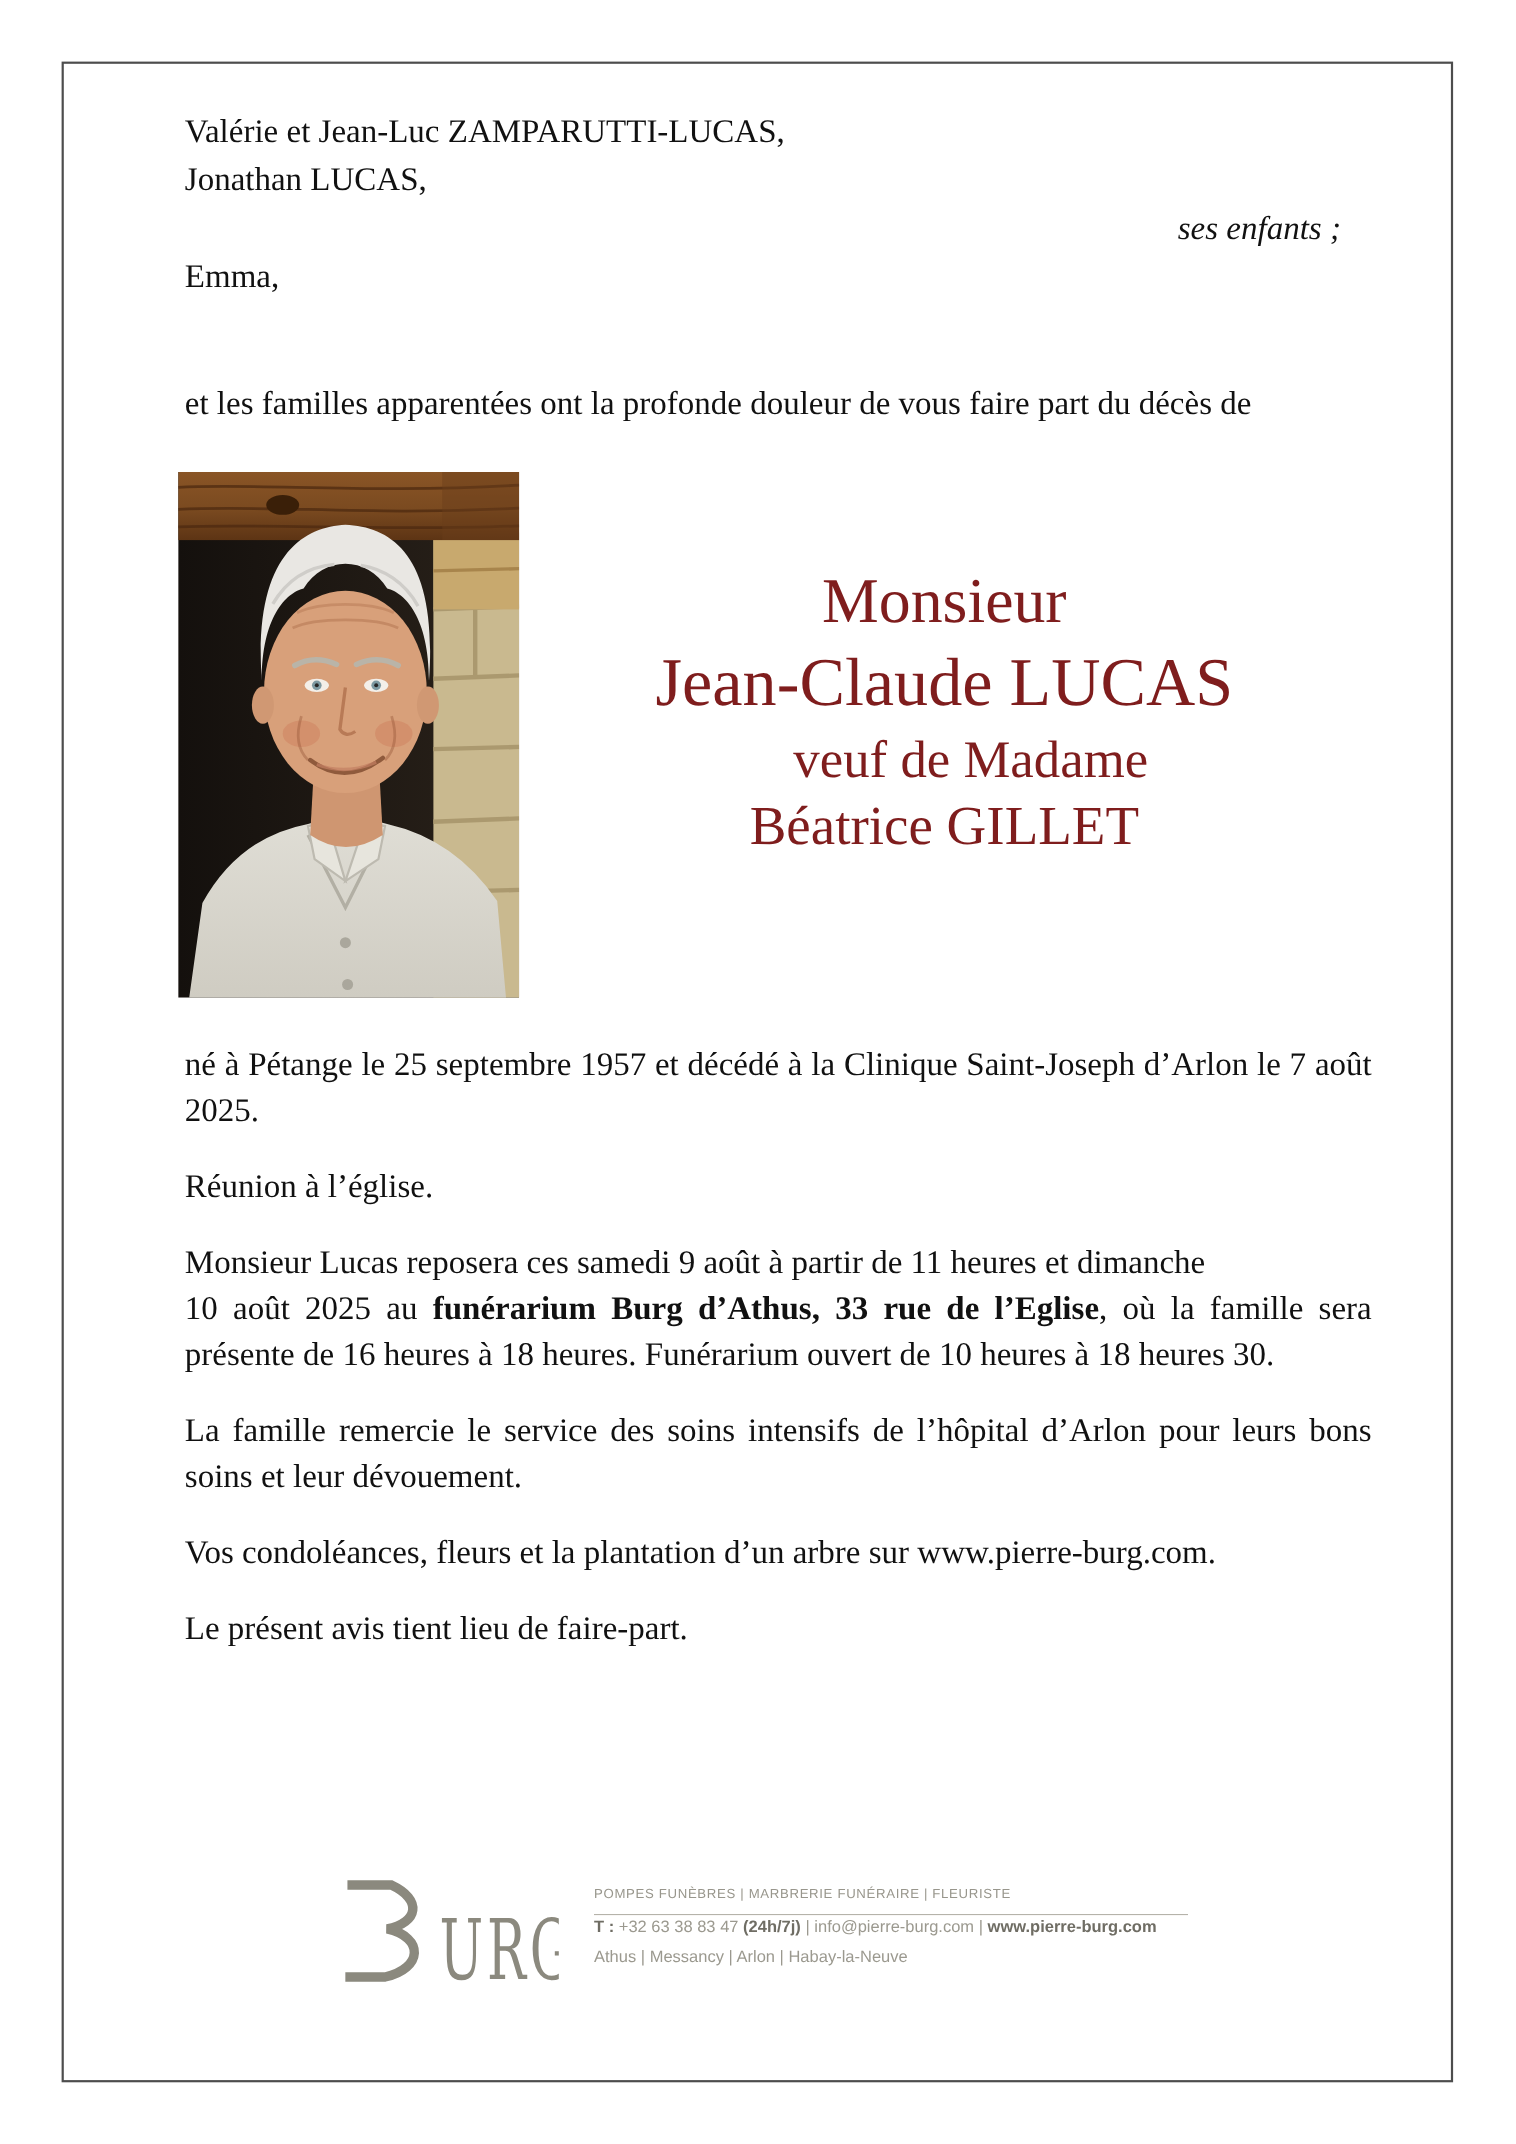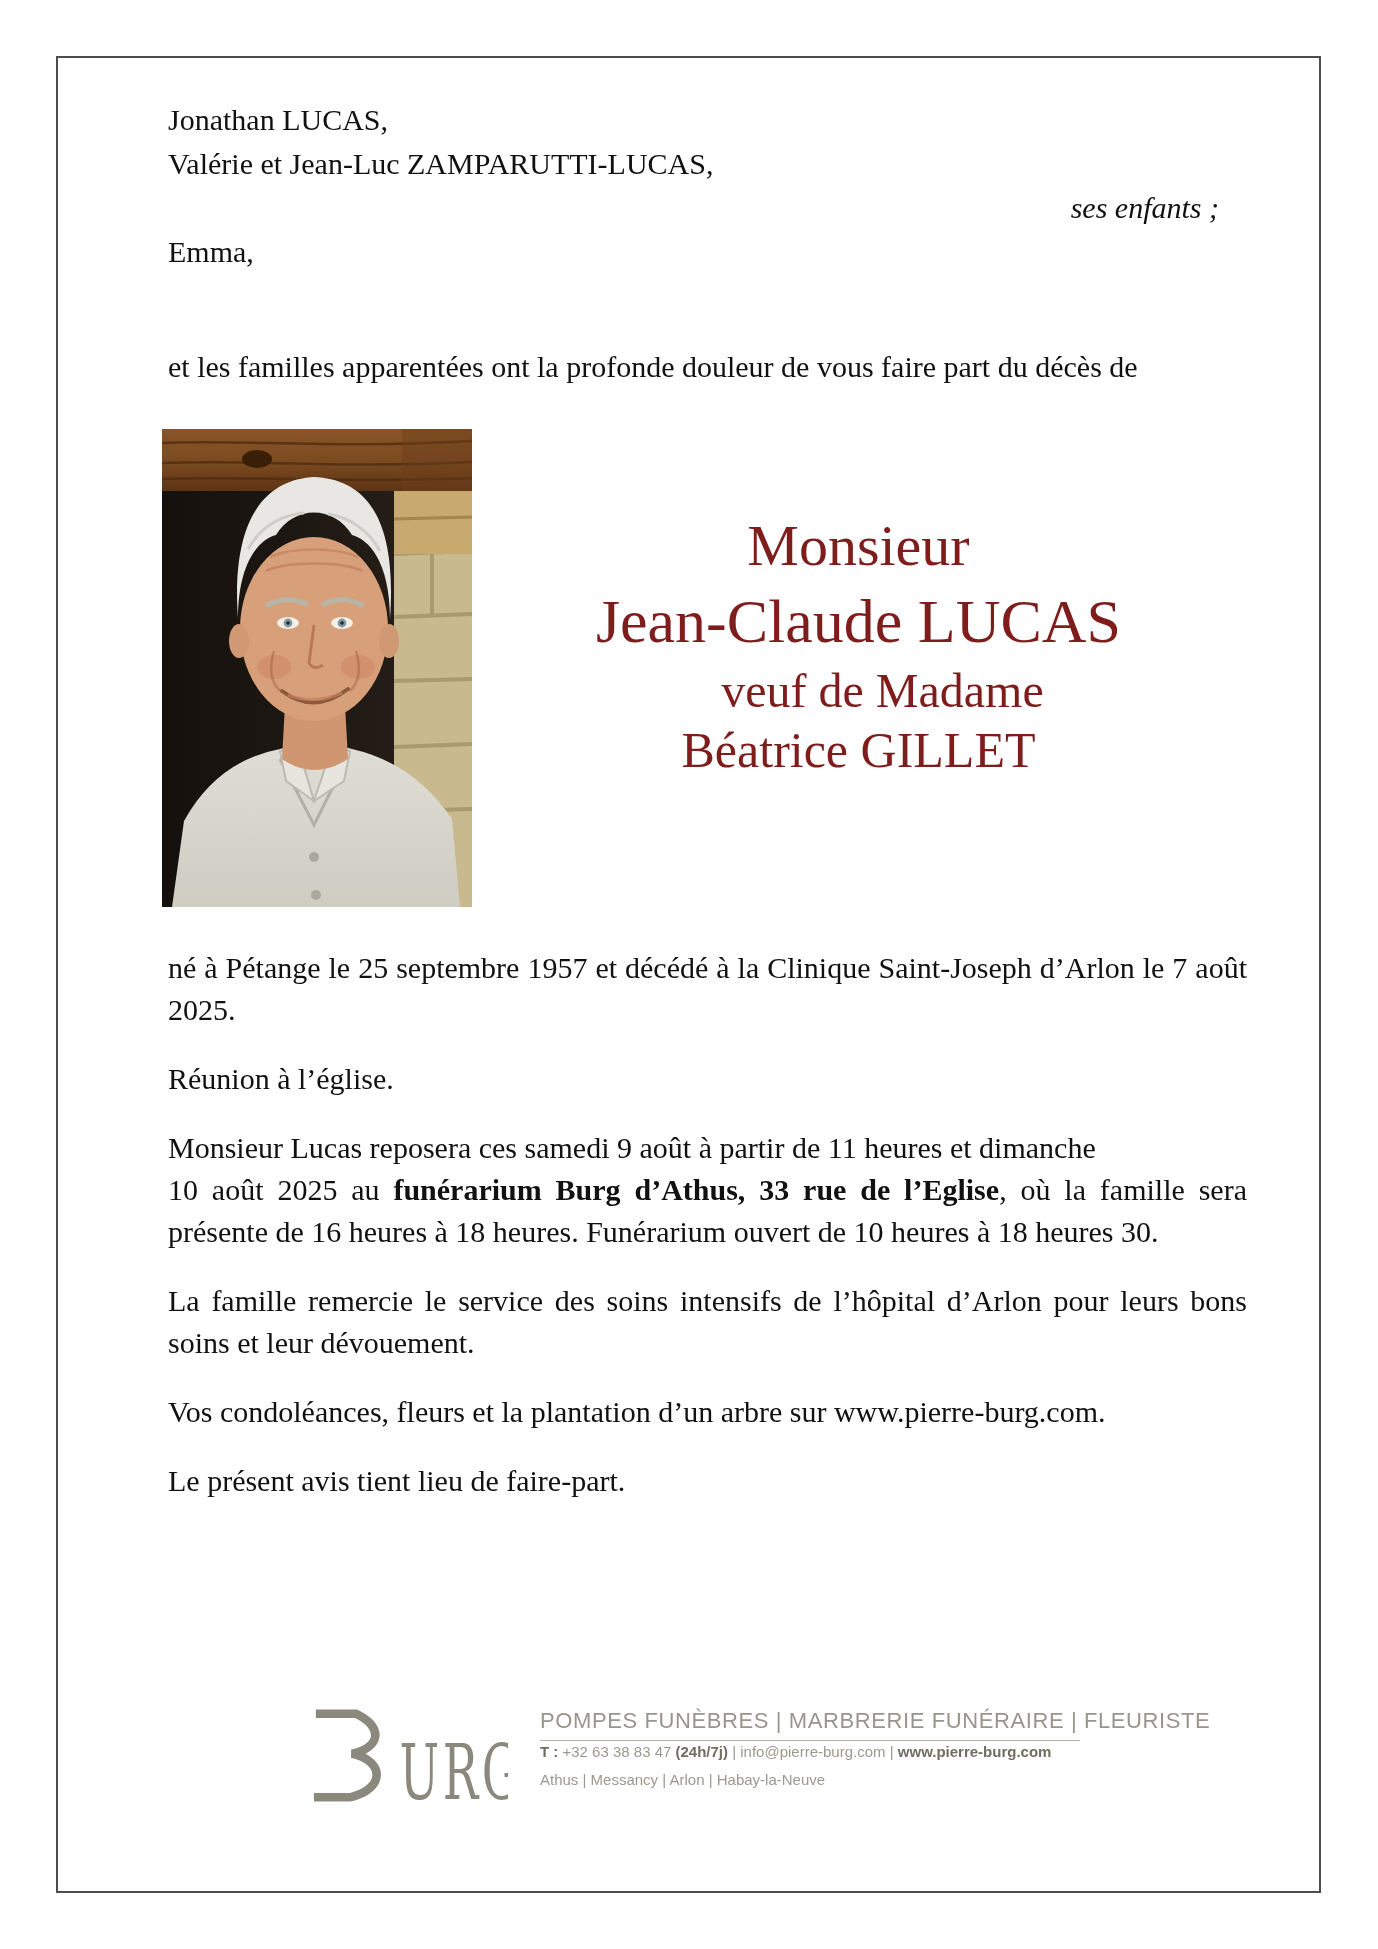--- a/index.html
+++ b/index.html
@@ -21,35 +21,35 @@
   .t-name{font-size:62px;line-height:78px;}
   .t-veuf{font-size:48px;line-height:62px;margin-left:48px;}
   .t-spouse{font-size:50px;line-height:56px;}
   
   .bodytext{position:absolute;left:110px;right:72px;top:889px;font-size:30px;}
   .bodytext p{margin:0 0 27px 0;line-height:42px;text-align:justify;}
   
   .footer-logo{position:absolute;left:250px;top:1650px;}
   .footer-right{position:absolute;left:482px;top:1652px;width:540px;
                 font-family:"Liberation Sans","DejaVu Sans",sans-serif;}
-  .services{font-size:22px;letter-spacing:0.6px;color:#98968c;line-height:22px;white-space:nowrap;}
+  .services{font-size:12px;letter-spacing:0.6px;color:#98968c;line-height:22px;white-space:nowrap;}
   .divider{height:1px;background:#b5b3aa;margin-top:8px;}
   .contact{margin-top:0;font-size:15px;color:#9b998f;line-height:22px;white-space:nowrap;}
   .contact b{color:#6f6d64;}
   .cities{margin-top:6px;font-size:15px;color:#9b998f;line-height:22px;}
 </style>
 </head>
 <body>
 
 <div class="page">
   <div class="frame">
 
     <div class="names" id="family-block">
+        <div class="fam-line">Valérie et Jean-Luc ZAMPARUTTI-LUCAS,</div>
         <div class="fam-line">Jonathan LUCAS,</div>
-        <div class="fam-line">Valérie et Jean-Luc ZAMPARUTTI-LUCAS,</div>
         <div class="fam-line right">ses enfants ;</div>
         <div class="fam-line">Emma,</div>
       </div>
 
     <div class="intro">et les familles apparentées ont la profonde douleur de vous faire part du décès de</div>
 
     <div class="photo">
       <svg width="310" height="478" viewBox="0 0 310 478">
         <defs>
           <linearGradient id="beam" x1="0" y1="0" x2="0" y2="1">

